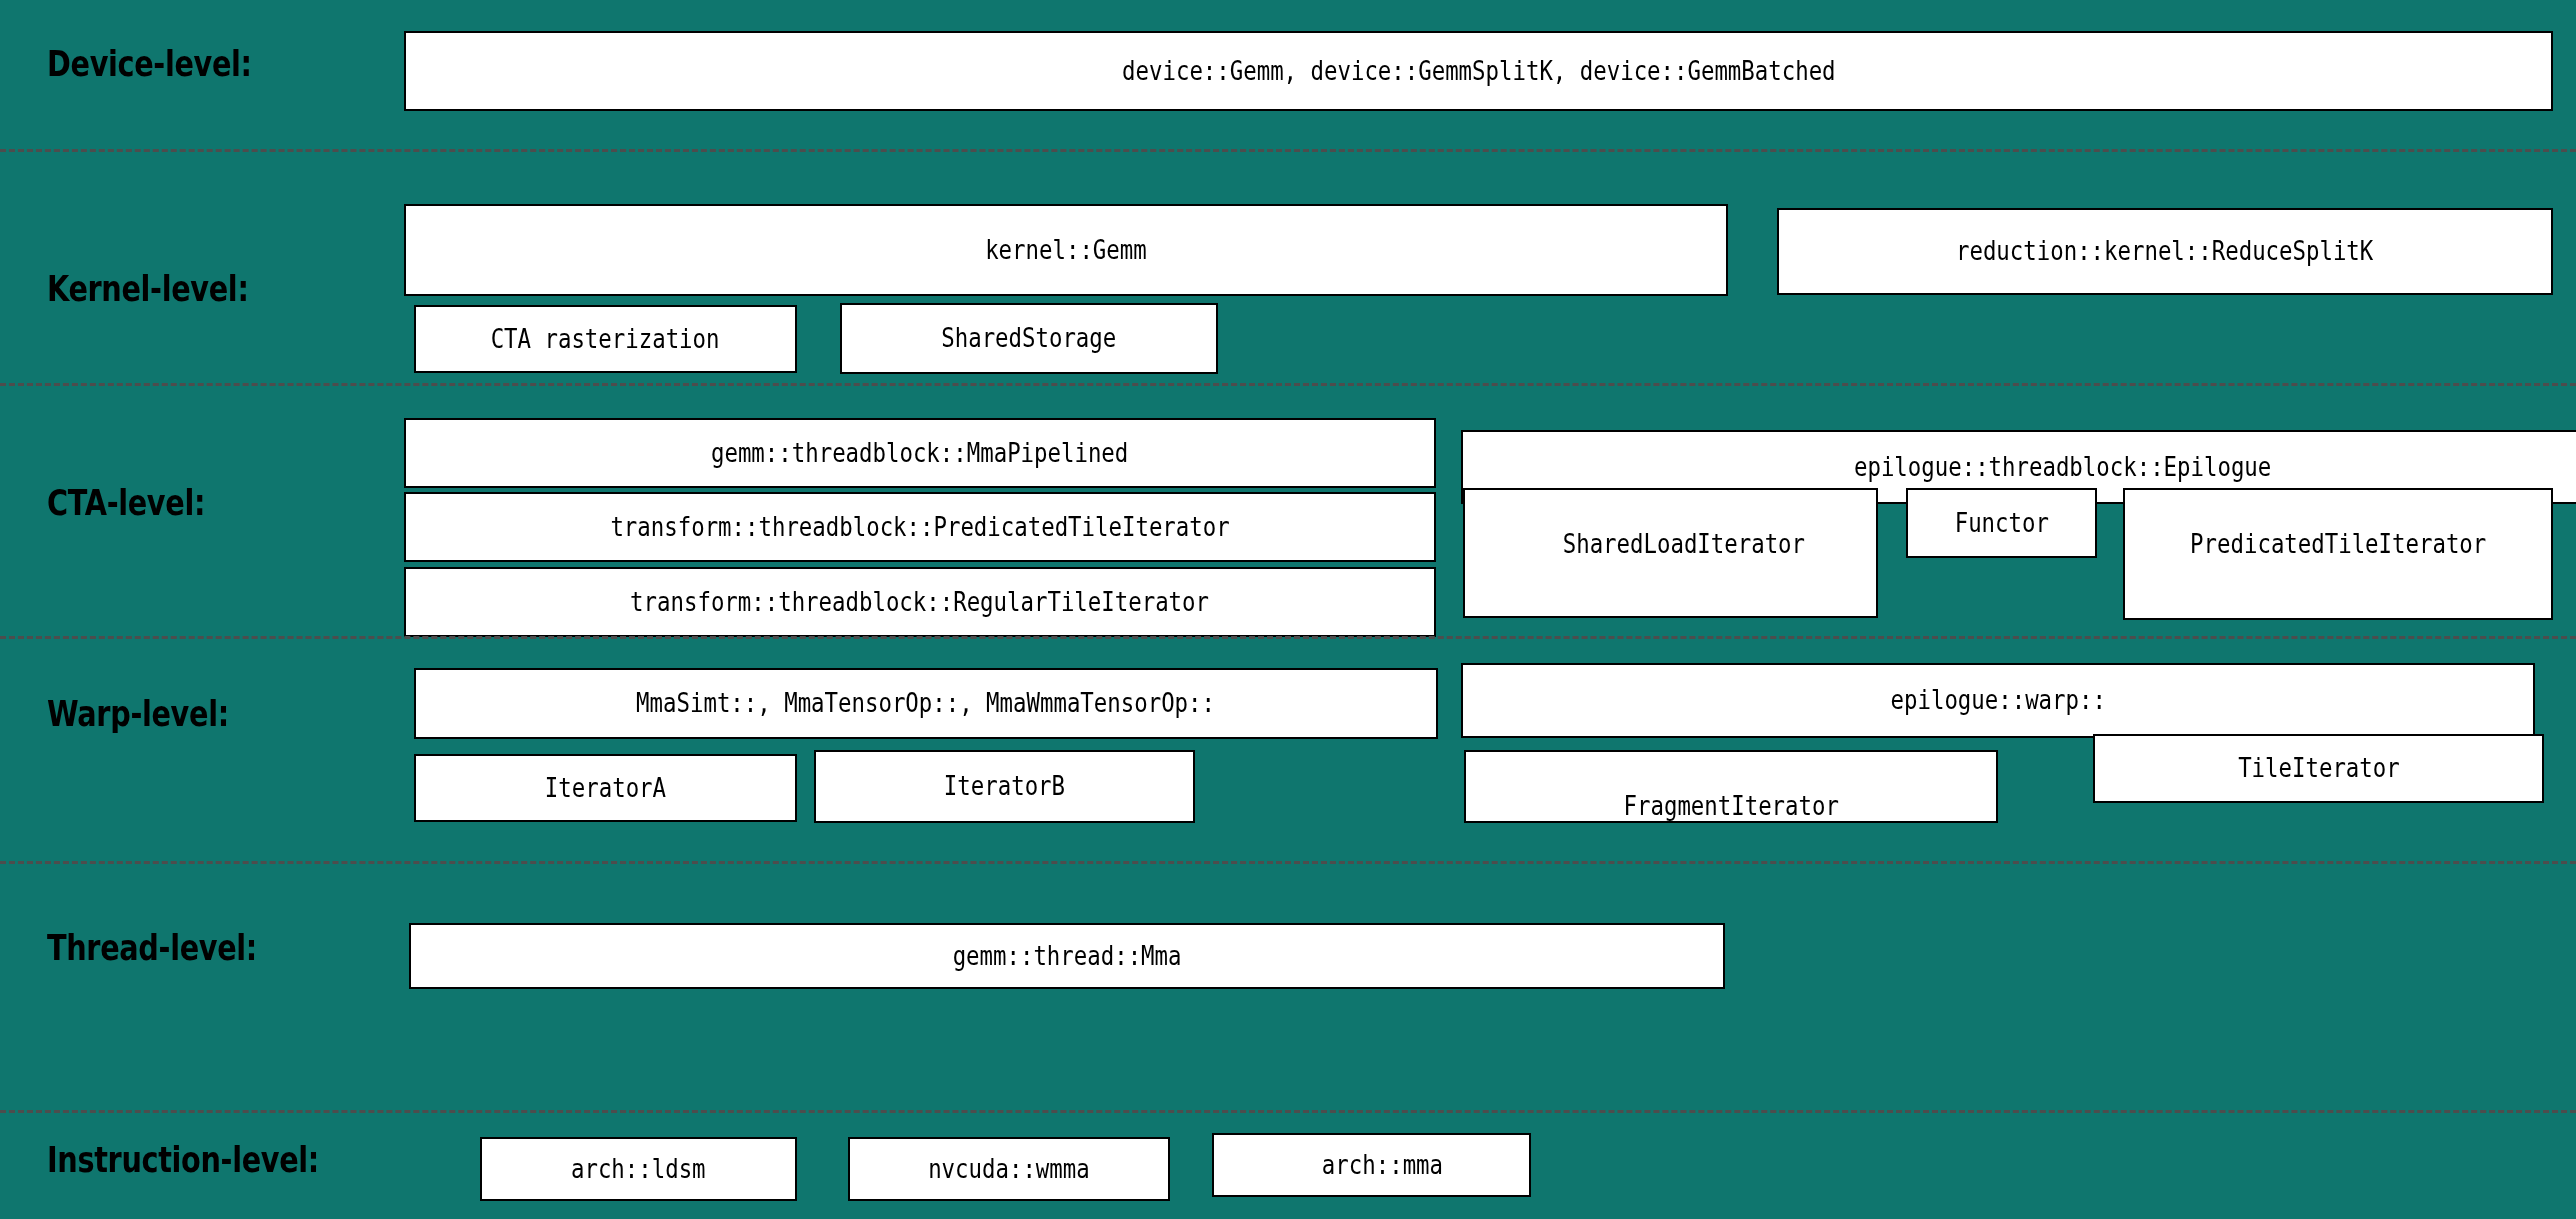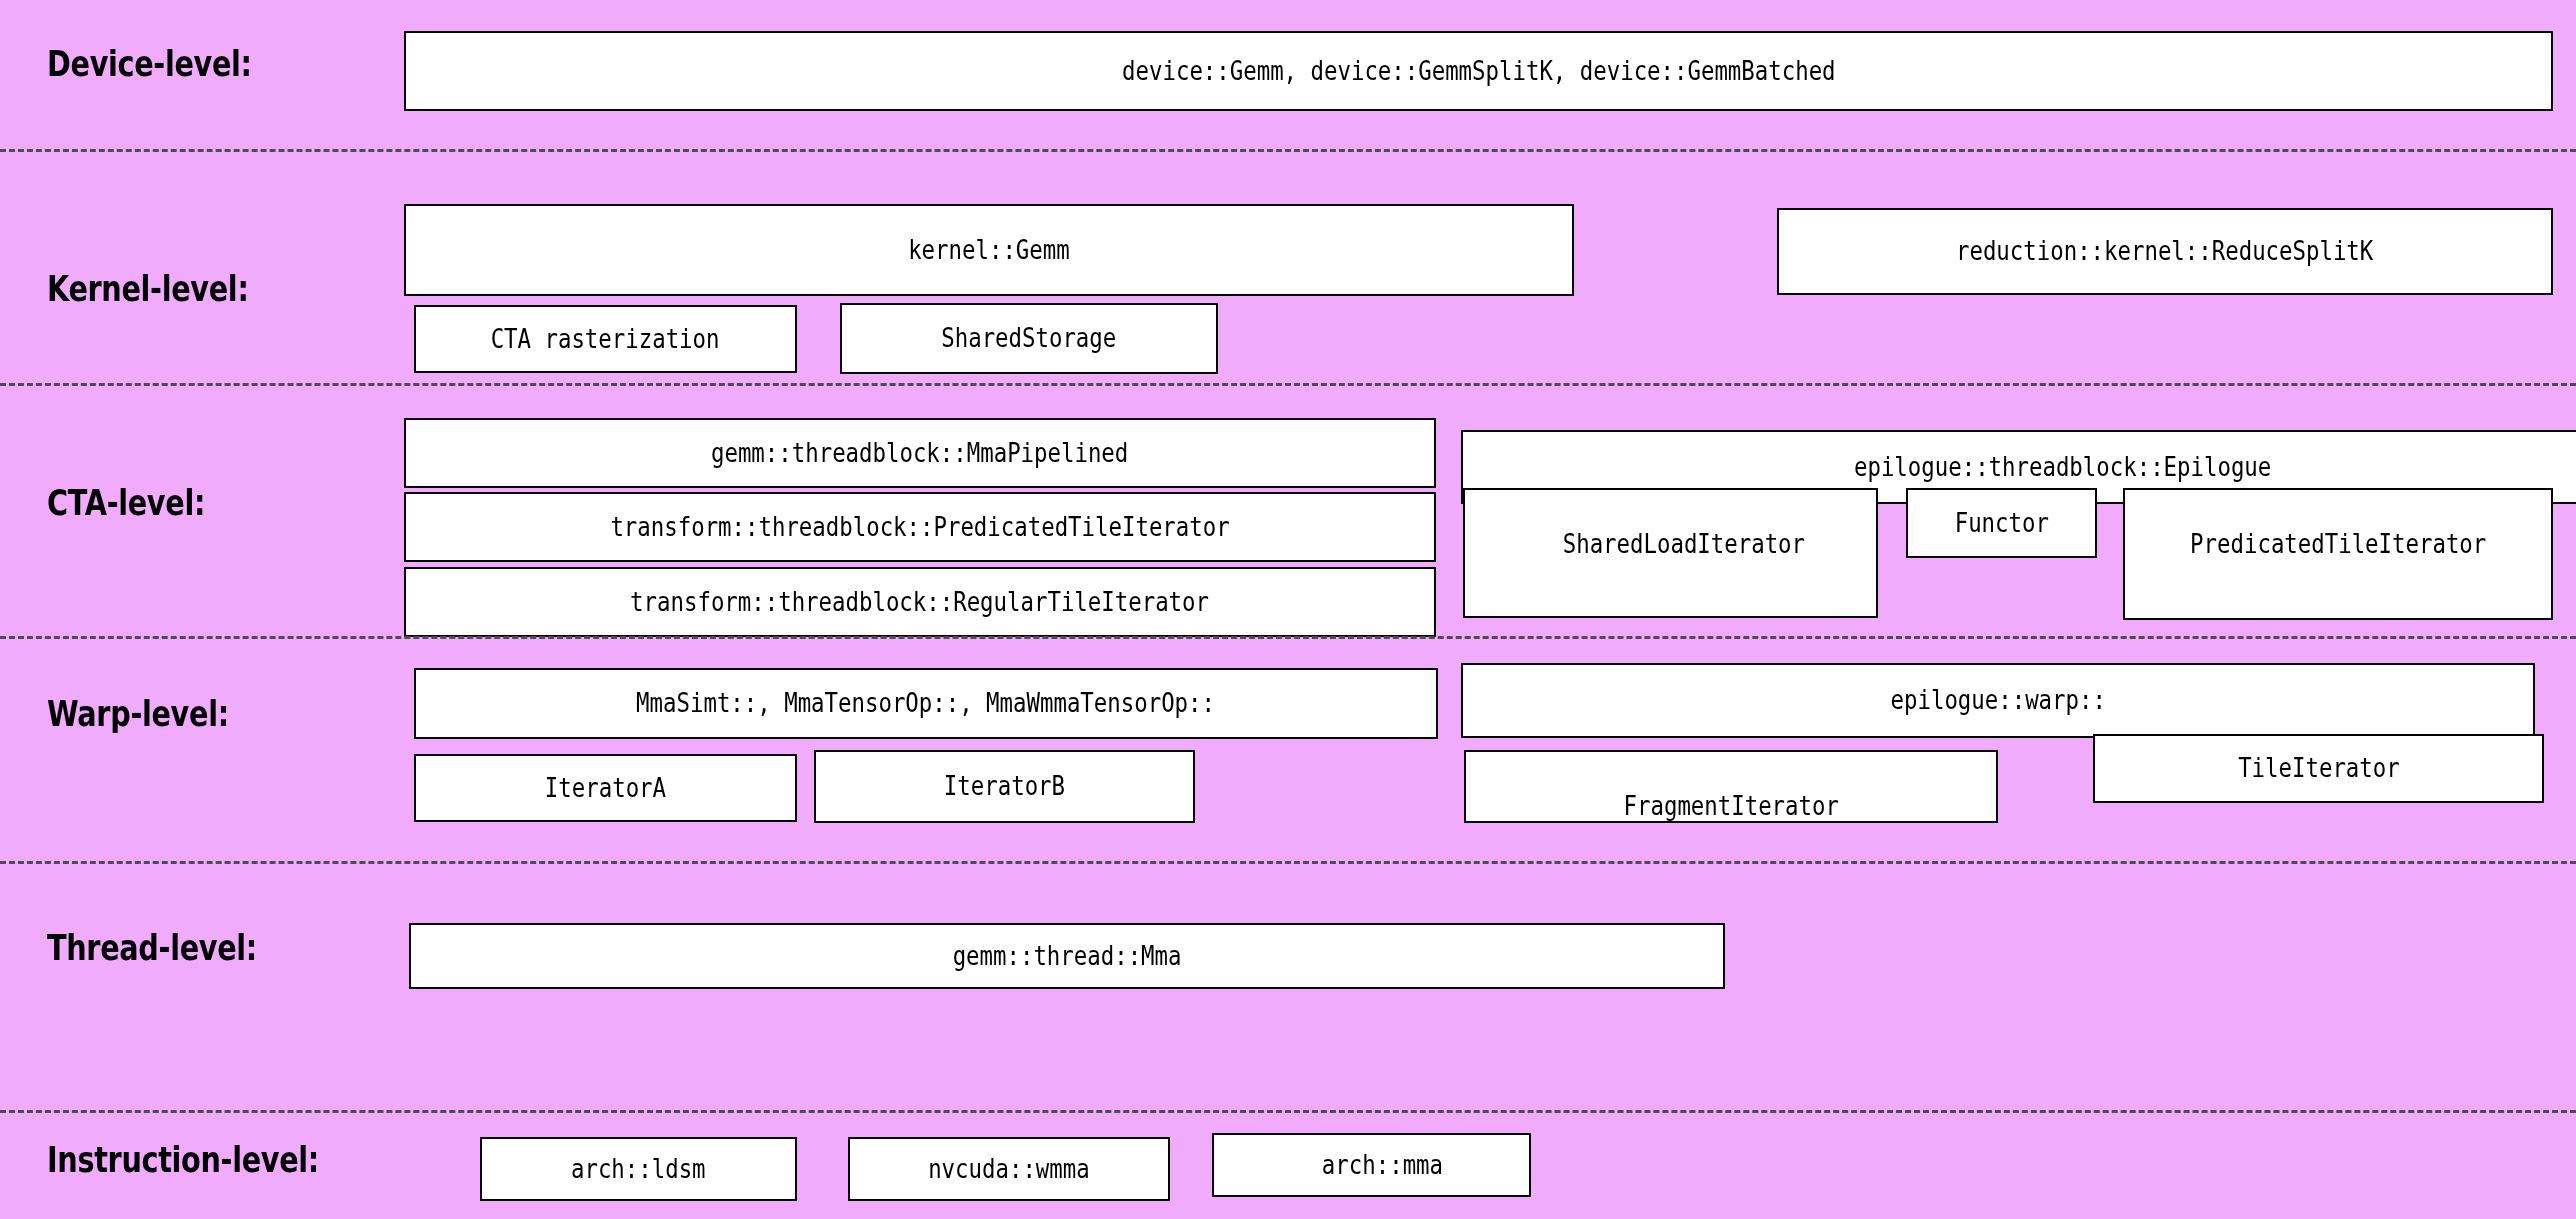--- a/index.html
+++ b/index.html
@@ -5,21 +5,21 @@
 <style>
   html, body {
     margin: 0;
     padding: 0;
     background: #ffffff;
   }
   #page {
     position: relative;
     width: 2576px;
     height: 1219px;
-    background: #f0abfc;
+    background: #0f766e;
     overflow: hidden;
     font-family: "DejaVu Sans", sans-serif;
   }
   
   .level-label {
     position: absolute;
     font-family: "DejaVu Sans", sans-serif;
     font-weight: bold;
     font-size: 35px;
     line-height: 1;
@@ -67,21 +67,21 @@
   <div class="level-label" style="left:47px; top:47px;">Device-level:</div>
 
   <div class="box" style="left:404px; top:31px; width:2149px; height:80px;">
     <span>device::Gemm, device::GemmSplitK, device::GemmBatched</span>
   </div>
 
   <div class="separator" style="top:149px;"></div>
 
   <div class="level-label" style="left:47px; top:272px;">Kernel-level:</div>
 
-  <div class="box" style="left:404px; top:204px; width:1170px; height:92px;">
+  <div class="box" style="left:404px; top:204px; width:1324px; height:92px;">
     <span>kernel::Gemm</span>
   </div>
 
   <div class="box" style="left:1777px; top:208px; width:776px; height:87px;">
     <span>reduction::kernel::ReduceSplitK</span>
   </div>
 
   <div class="box" style="left:414px; top:305px; width:383px; height:68px;">
     <span>CTA rasterization</span>
   </div>

